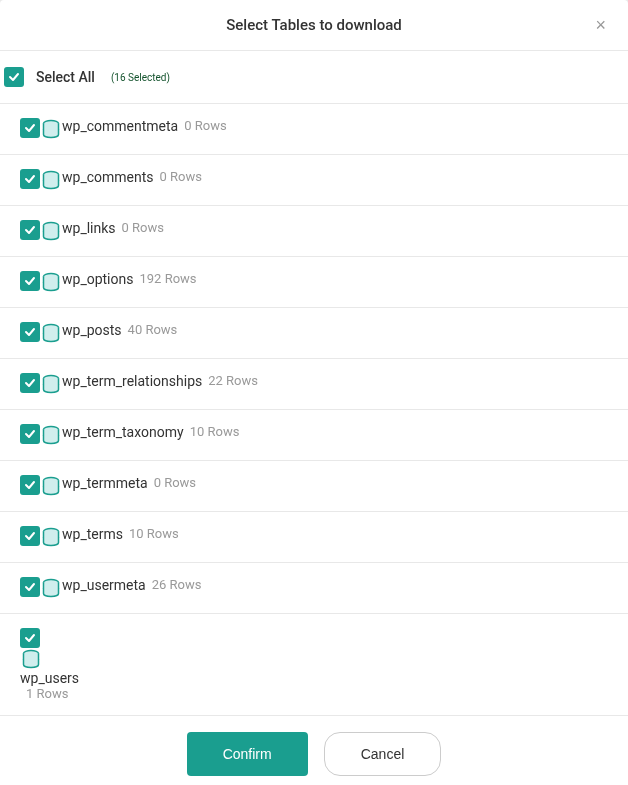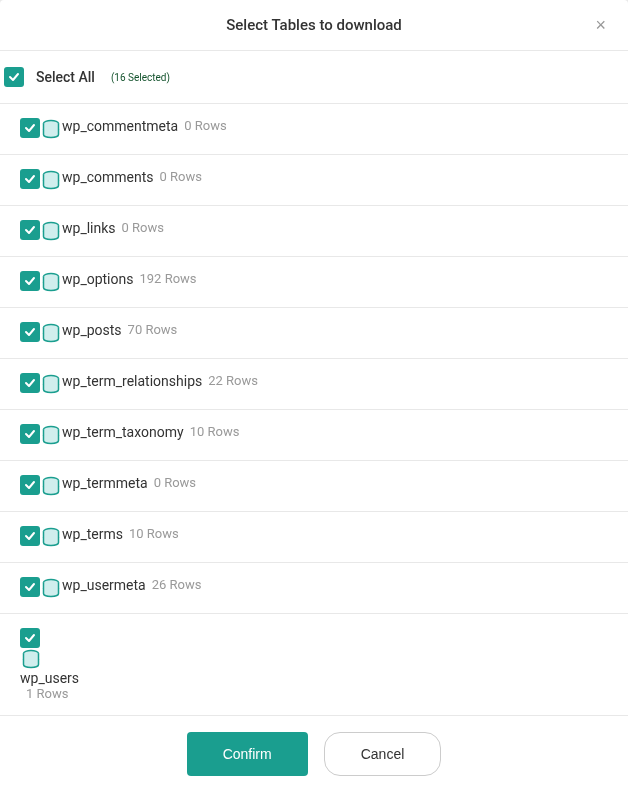--- a/index.html
+++ b/index.html
@@ -257,21 +257,21 @@
         </svg>
       </div>
       <div class="db-icon">
         <svg viewBox="0 0 22 22" fill="none" xmlns="http://www.w3.org/2000/svg">
           <ellipse cx="11" cy="5.5" rx="7.5" ry="3" stroke="#1a9e8f" stroke-width="1.5" fill="#d0eeed"></ellipse>
           <path d="M3.5 5.5 C3.5 5.5 3.5 10.5 3.5 11 C3.5 12.7 6.9 14 11 14 C15.1 14 18.5 12.7 18.5 11 C18.5 10.5 18.5 5.5 18.5 5.5" stroke="#1a9e8f" stroke-width="1.5" fill="#d0eeed"></path>
           <path d="M3.5 11 C3.5 11 3.5 16 3.5 16.5 C3.5 18.2 6.9 19.5 11 19.5 C15.1 19.5 18.5 18.2 18.5 16.5 C18.5 16 18.5 11 18.5 11" stroke="#1a9e8f" stroke-width="1.5" fill="#d0eeed"></path>
         </svg>
       </div>
       <span class="table-name">wp_posts</span>
-      <span class="row-count">70 Rows</span>
+      <span class="row-count">40 Rows</span>
     </div>
           <div class="table-row">
       <div class="checkbox">
         <svg viewBox="0 0 12 12" fill="none">
           <polyline points="2,6 5,9 10,3" stroke="white" stroke-width="2" stroke-linecap="round" stroke-linejoin="round"></polyline>
         </svg>
       </div>
       <div class="db-icon">
         <svg viewBox="0 0 22 22" fill="none" xmlns="http://www.w3.org/2000/svg">
           <ellipse cx="11" cy="5.5" rx="7.5" ry="3" stroke="#1a9e8f" stroke-width="1.5" fill="#d0eeed"></ellipse>

